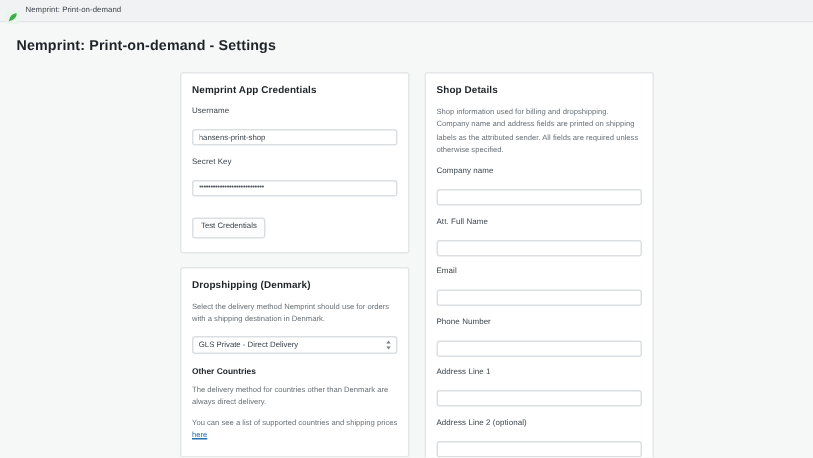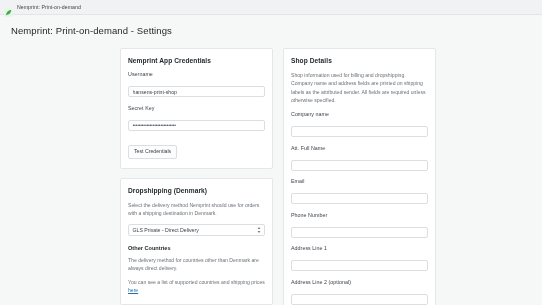--- a/index.html
+++ b/index.html
@@ -42,21 +42,21 @@
 
   
   .page {
     height: calc(305px - 15px);
     overflow: hidden;
     background: #f6f7f7;
   }
 
   .page-title {
     font-size: 9.5px;
-    font-weight: 400;
+    font-weight: 700;
     color: #1d2327;
     padding: 10px 0 0 11px;
     letter-spacing: 0.1px;
   }
 
   .columns {
     display: flex;
     gap: 10px;
     padding: 12px 0 0 0;
     margin-left: 120px;

